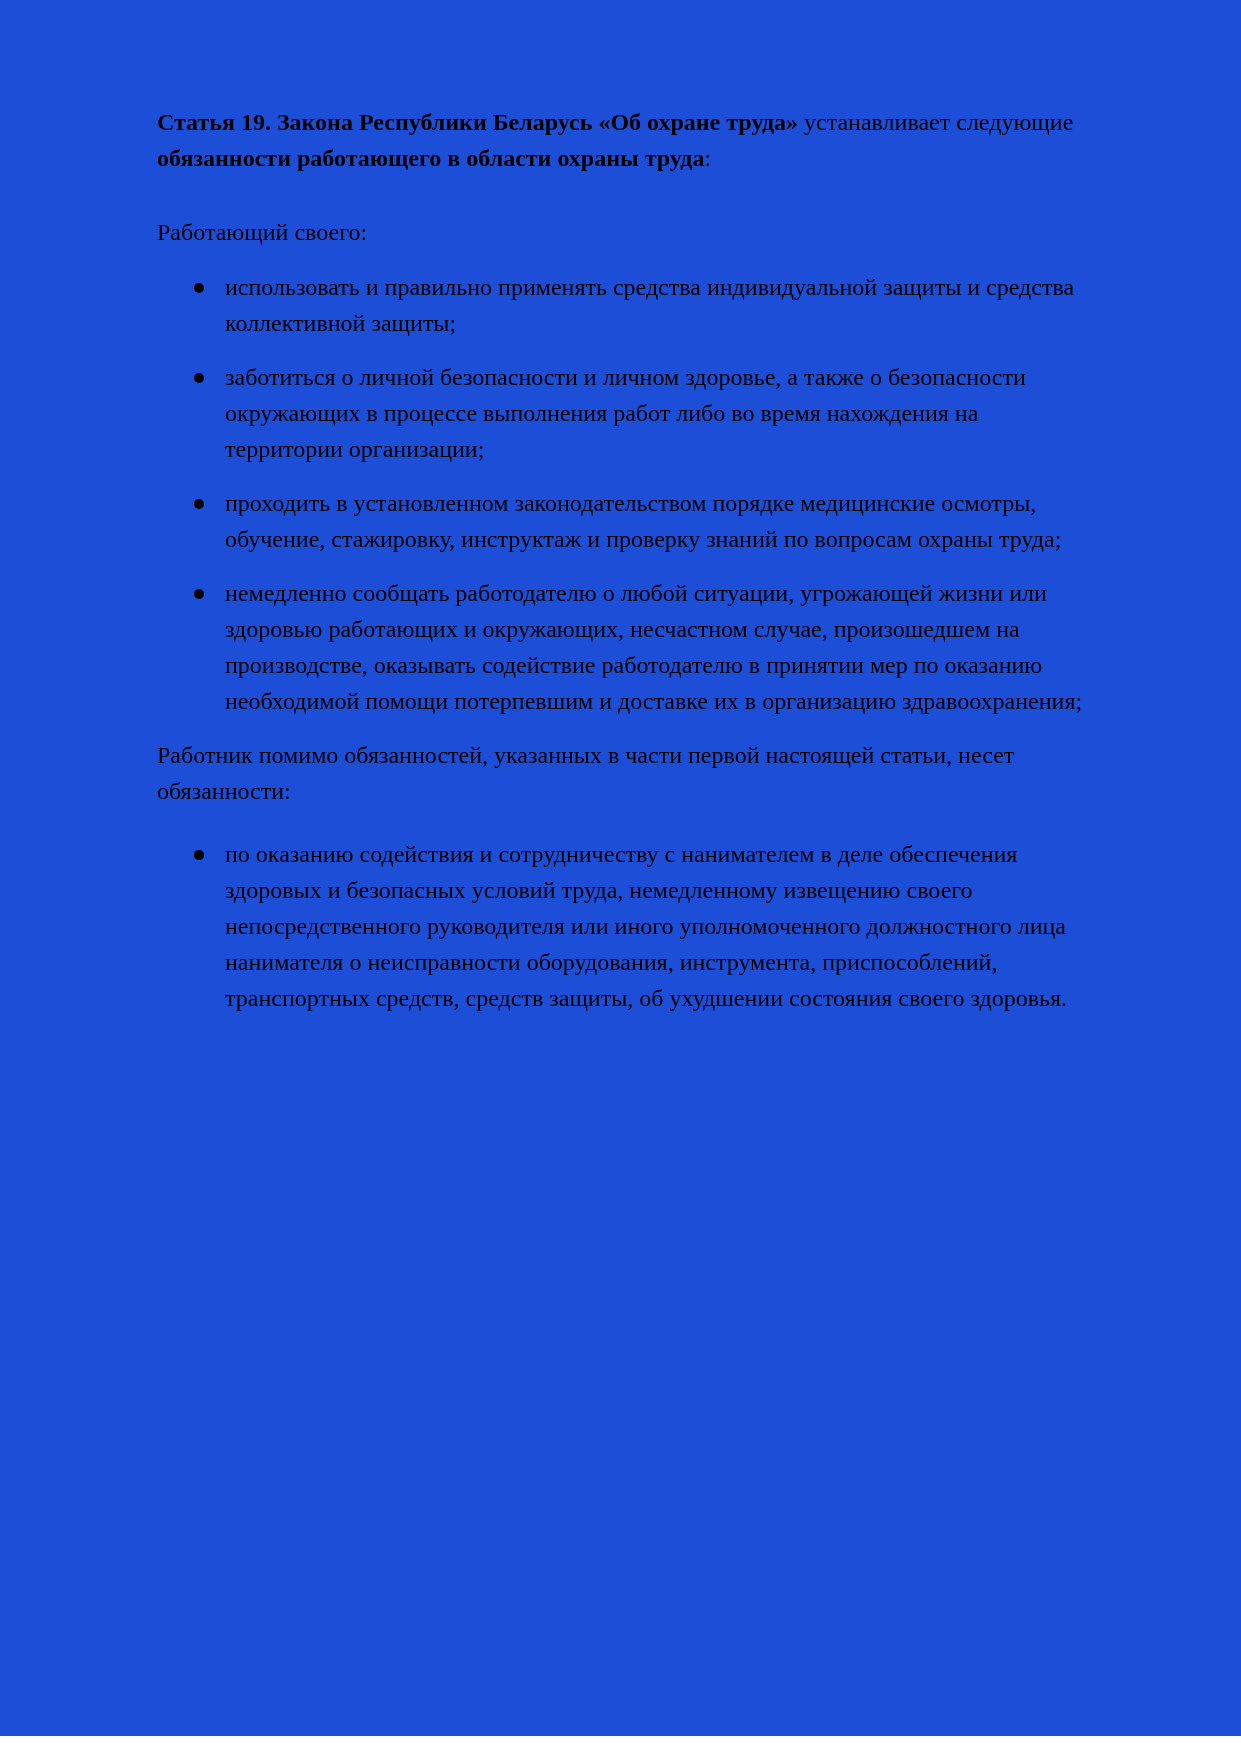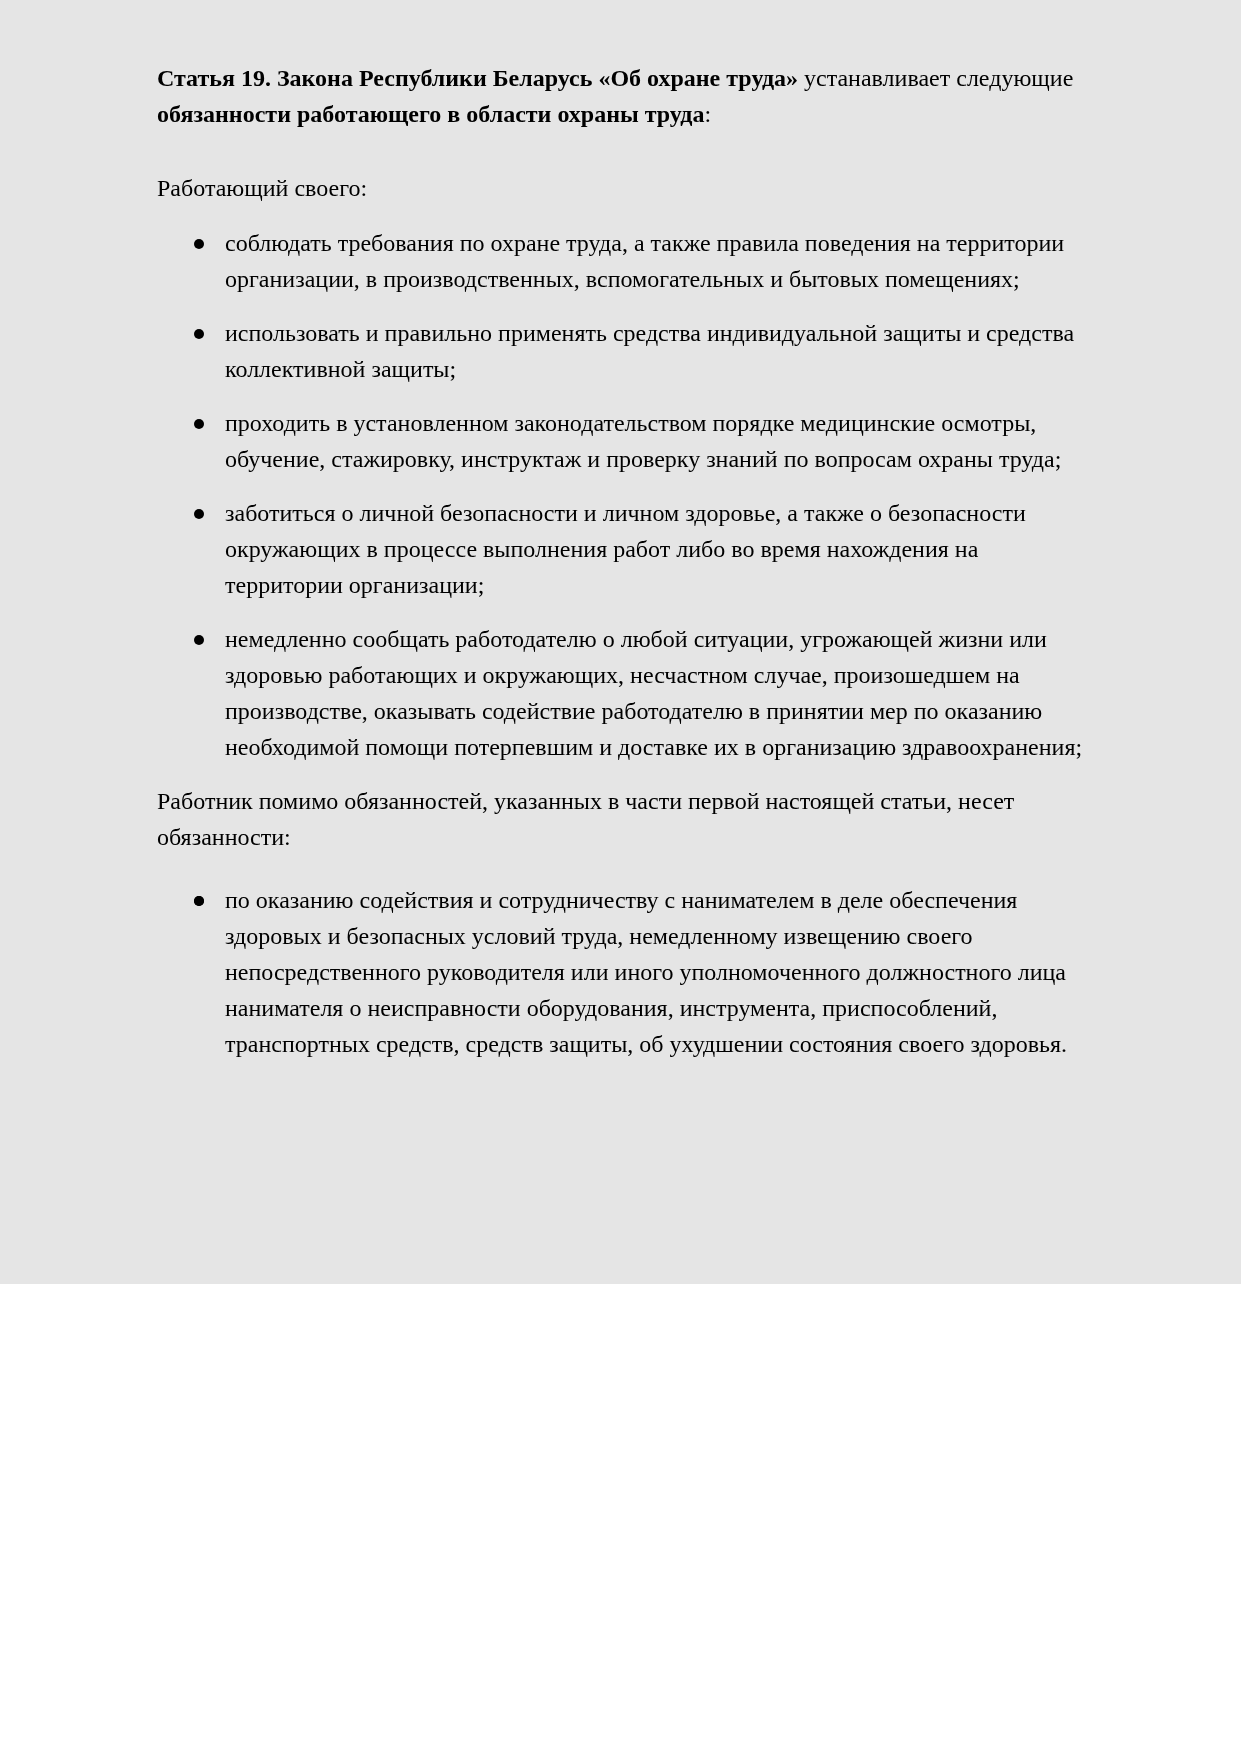--- a/index.html
+++ b/index.html
@@ -8,23 +8,23 @@
   }
   body {
     width: 1241px;
     height: 1755px;
     background: #ffffff;
     overflow: hidden;
   }
   .page {
     box-sizing: border-box;
     width: 1241px;
-    height: 1284px;
-    padding: 60px 156px 0 157px;
-    background: #e5e5e5;
+    height: 1736px;
+    padding: 104px 156px 0 157px;
+    background: #1d4ed8;
     color: #000000;
     font-family: "Liberation Serif", "DejaVu Serif", serif;
     font-size: 24px;
     line-height: 36px;
     text-align: left;
   }
   .b {
     font-weight: bold;
   }
   p {
@@ -65,33 +65,29 @@
 
 <div class="page">
 
   <p class="intro"><span class="b">Статья 19. Закона Республики Беларусь «Об охране труда»</span><span> устанавливает следующие </span><span class="b">обязанности работающего в области охраны труда</span><span>:</span></p>
 
   <p class="lead">Работающий своего:</p>
 
   <ul class="duties">
     <li>
       <span class="dot"></span>
-      <span>соблюдать требования по охране труда, а также правила поведения на территории организации, в производственных, вспомогательных и бытовых помещениях;</span>
-    </li>
-    <li>
-      <span class="dot"></span>
       <span>использовать и правильно применять средства индивидуальной защиты и средства коллективной защиты;</span>
     </li>
     <li>
       <span class="dot"></span>
-      <span>проходить в установленном законодательством порядке медицинские осмотры, обучение, стажировку, инструктаж и проверку знаний по вопросам охраны труда;</span>
+      <span>заботиться о личной безопасности и личном здоровье, а также о безопасности окружающих в процессе выполнения работ либо во время нахождения на территории организации;</span>
     </li>
     <li>
       <span class="dot"></span>
-      <span>заботиться о личной безопасности и личном здоровье, а также о безопасности окружающих в процессе выполнения работ либо во время нахождения на территории организации;</span>
+      <span>проходить в установленном законодательством порядке медицинские осмотры, обучение, стажировку, инструктаж и проверку знаний по вопросам охраны труда;</span>
     </li>
     <li>
       <span class="dot"></span>
       <span>немедленно сообщать работодателю о любой ситуации, угрожающей жизни или здоровью работающих и окружающих, несчастном случае, произошедшем на производстве, оказывать содействие работодателю в принятии мер по оказанию необходимой помощи потерпевшим и доставке их в организацию здравоохранения;</span>
     </li>
   </ul>
 
   <p class="para">Работник помимо обязанностей, указанных в части первой настоящей статьи, несет обязанности:</p>
 
   <ul class="duties">

